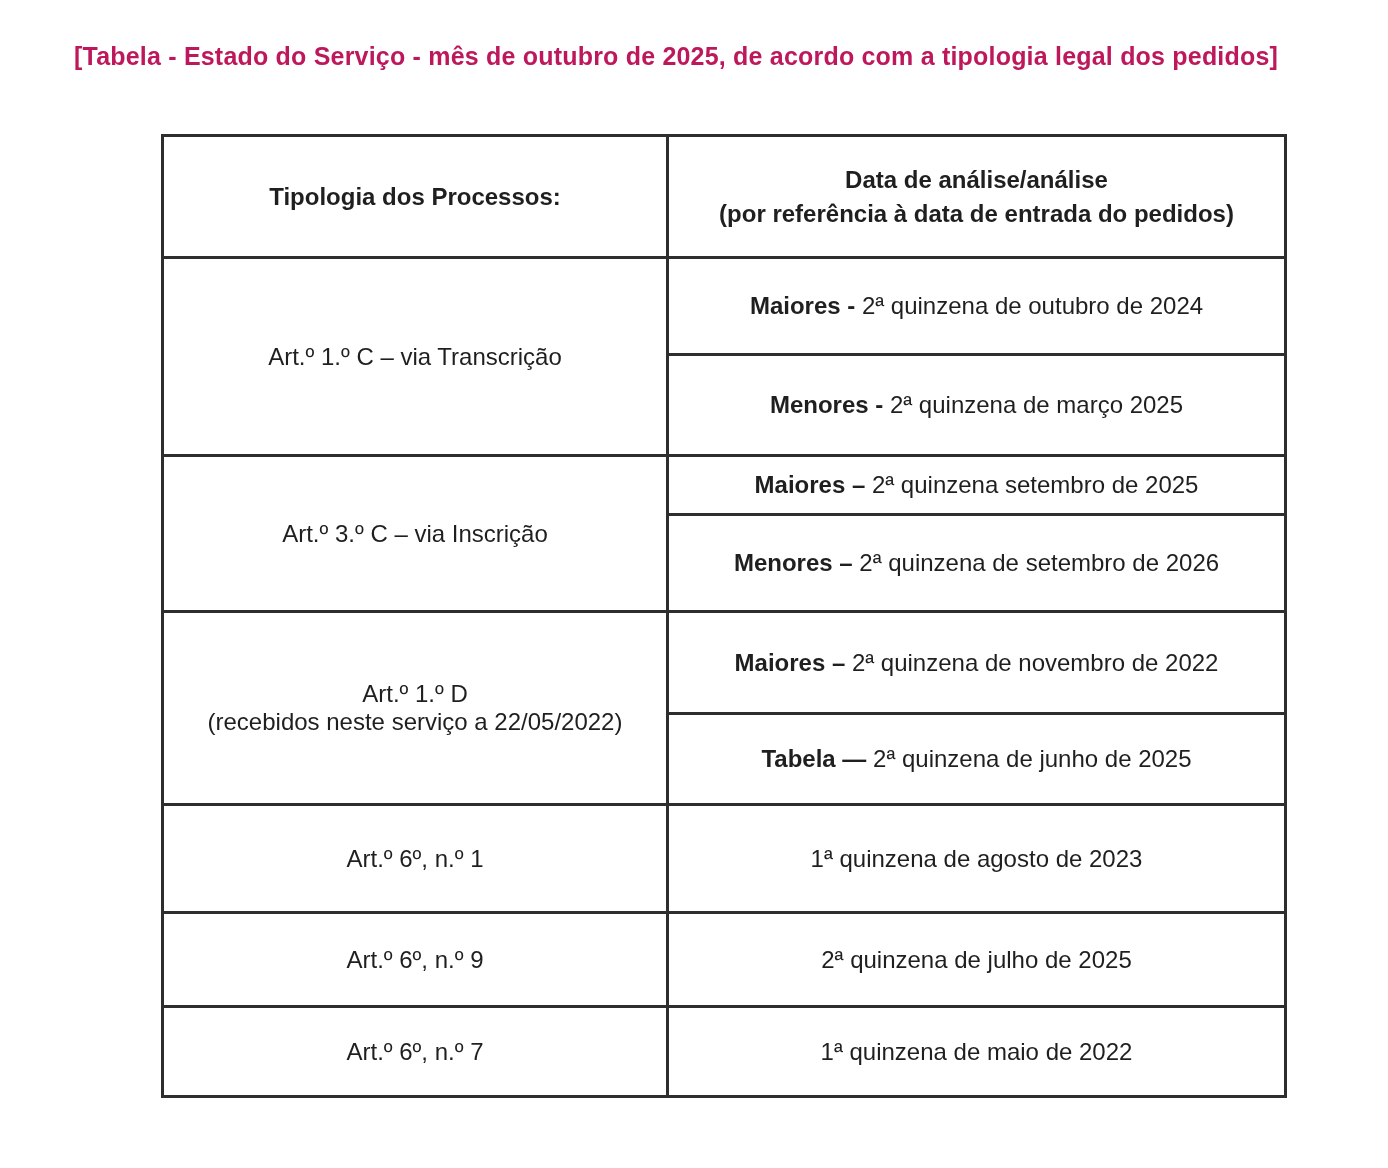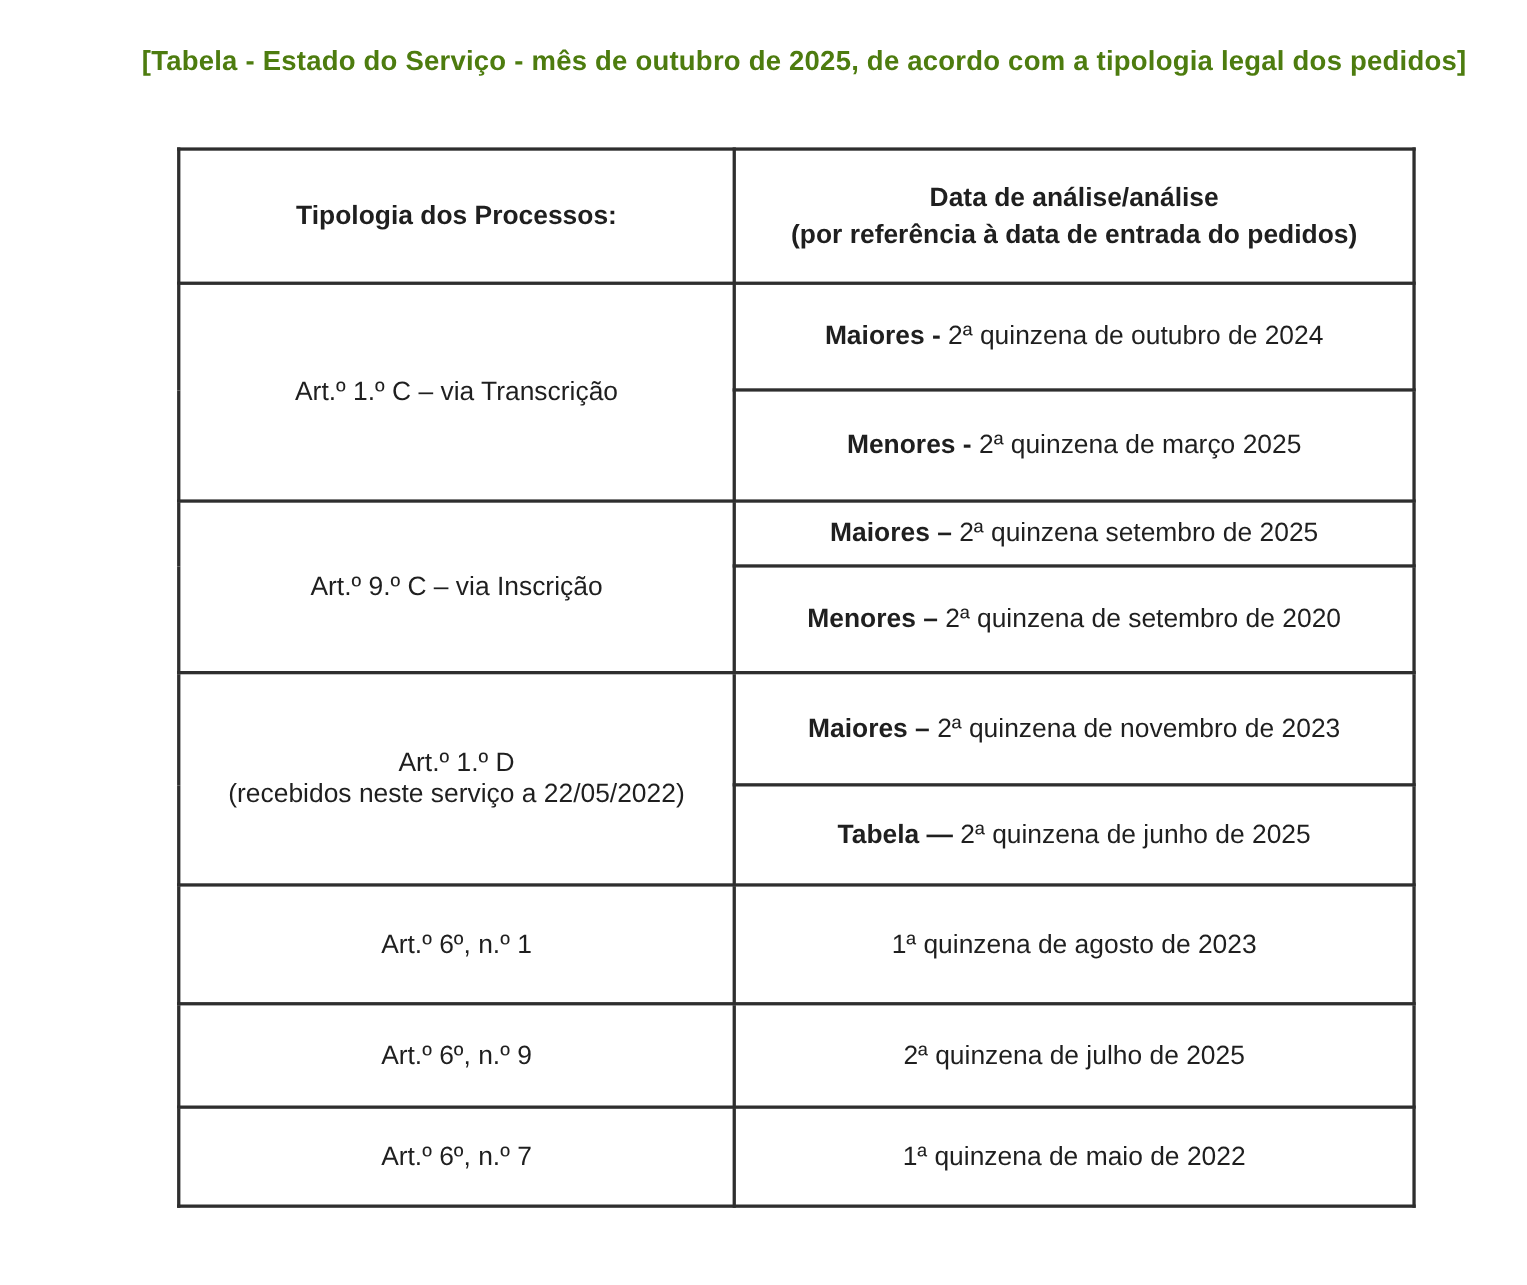--- a/index.html
+++ b/index.html
@@ -10,25 +10,24 @@
   body {
     width: 1388px;
     height: 1168px;
     font-family: "Liberation Sans", sans-serif;
     color: #1f1f1f;
     overflow: hidden;
   }
   .doc-title {
     margin-top: 40px;
     padding-left: 74px;
-    text-align: center;
     font-weight: bold;
     font-size: 25px;
     line-height: 32px;
-    color: #4d7c0f;
+    color: #be185d;
     letter-spacing: 0.2px;
   }
   table.service-table {
     border-collapse: collapse;
     table-layout: fixed;
     margin: 62px 0 0 161px;
   }
   table.service-table td {
     border: 3px solid #2e2e2e;
     text-align: center;
@@ -91,39 +90,39 @@
     </td>
   </tr>
   <tr class="r-g1b">
     <td>
       <span class="plain">Menores - </span><span class="bold-val">2ª quinzena de março 2025</span>
     </td>
   </tr>
 
   <tr class="r-g2a">
     <td rowspan="2">
-      <span>Art.º 9.º C – via Inscrição</span>
+      <span>Art.º 3.º C – via Inscrição</span>
     </td>
     <td>
       <span class="plain">Maiores – </span><span class="bold-val">2ª quinzena setembro de 2025</span>
     </td>
   </tr>
   <tr class="r-g2b">
     <td>
-      <span class="plain">Menores – </span><span class="bold-val">2ª quinzena de setembro de 2020</span>
+      <span class="plain">Menores – </span><span class="bold-val">2ª quinzena de setembro de 2026</span>
     </td>
   </tr>
 
   <tr class="r-g3a">
     <td rowspan="2">
       <span class="line">Art.º 1.º D</span>
       <span class="line">(recebidos neste serviço a 22/05/2022)</span>
     </td>
     <td>
-      <span class="plain">Maiores – </span><span class="bold-val">2ª quinzena de novembro de 2023</span>
+      <span class="plain">Maiores – </span><span class="bold-val">2ª quinzena de novembro de 2022</span>
     </td>
   </tr>
   <tr class="r-g3b">
     <td>
       <span class="plain">Tabela — </span><span class="bold-val">2ª quinzena de junho de 2025</span>
     </td>
   </tr>
 
   <tr class="r-s1">
     <td>

